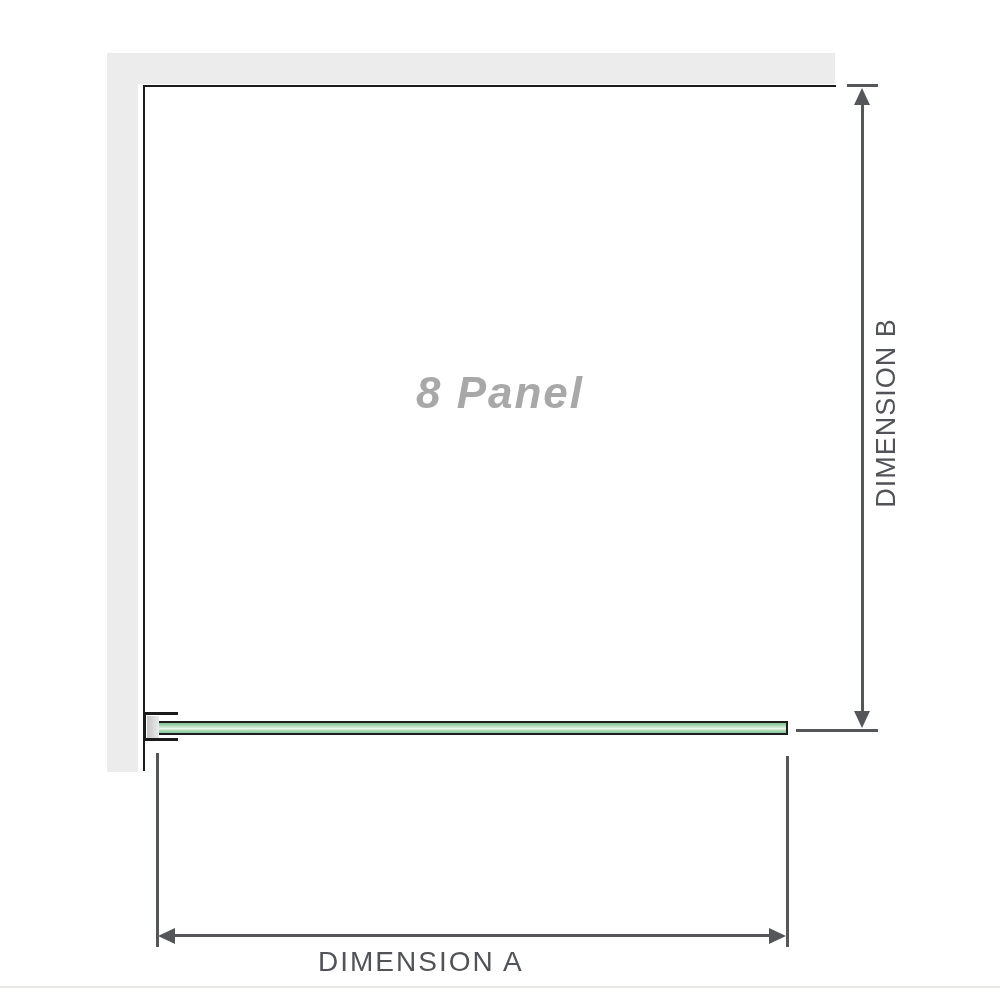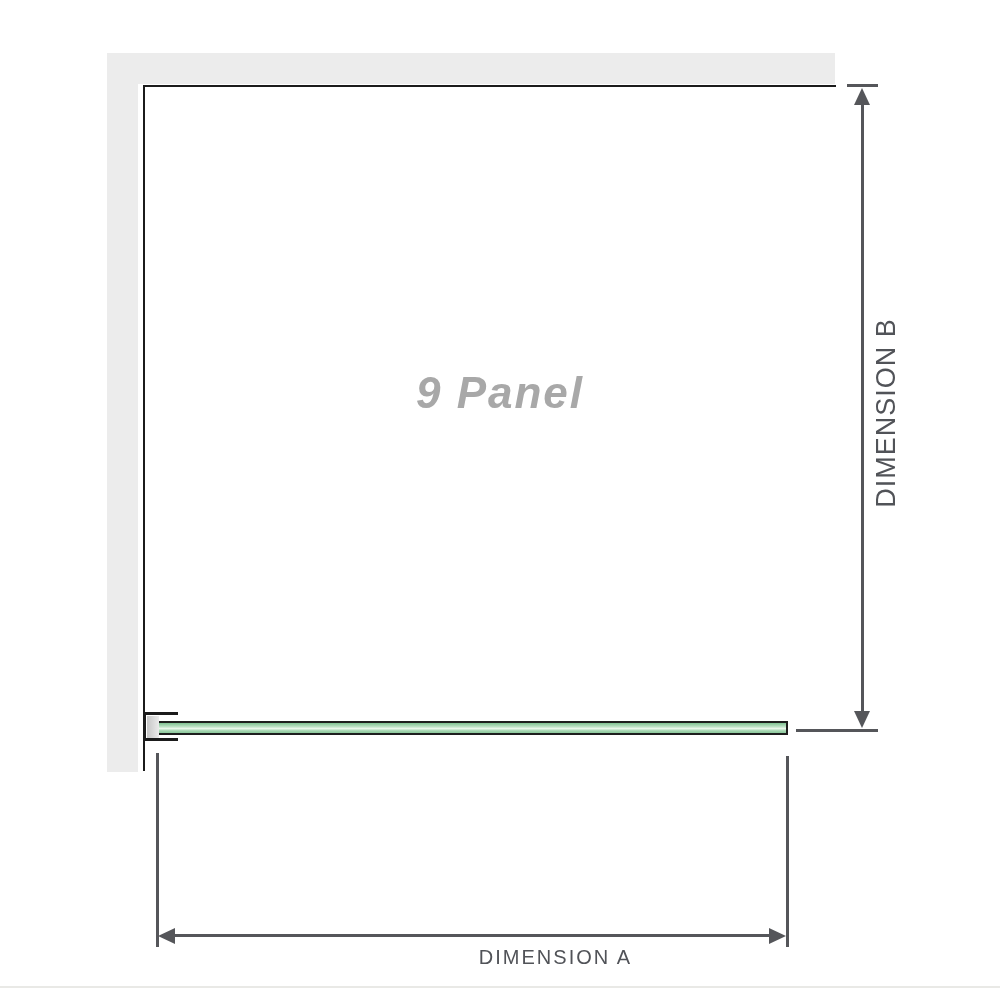--- a/index.html
+++ b/index.html
@@ -131,23 +131,23 @@
     border-bottom: 8px solid transparent;
     border-right: 17px solid var(--dim, #55565a);
   }
   .arrow-right {
     left: 769px; top: 928px; width: 0; height: 0;
     border-top: 8px solid transparent;
     border-bottom: 8px solid transparent;
     border-left: 17px solid var(--dim, #55565a);
   }
   .dima-label {
-    left: 332px; top: 946px; width: 300px;
-    text-align: right;
-    font-size: 20px;
+    left: 318px; top: 946px; width: 300px;
+    text-align: left;
+    font-size: 28px;
     letter-spacing: 2px;
     color: var(--dim-text, #515358);
     white-space: nowrap;
   }
 
   
   .bottom-separator {
     left: 0; top: 986px; width: 1000px; height: 2px;
     background: var(--separator, #e9e9e6);
   }
@@ -156,21 +156,21 @@
 <body>
 
 <div class="canvas">
 
   <div class="abs wall-top"></div>
   <div class="abs wall-left"></div>
 
   <div class="abs panel-border-top"></div>
   <div class="abs panel-border-left"></div>
 
-  <div class="abs panel-label">9 Panel</div>
+  <div class="abs panel-label">8 Panel</div>
 
   <div class="abs glass-panel"></div>
 
   <div class="abs bracket-pad"></div>
   <div class="abs bracket-outline"></div>
 
   <div>
     <div class="abs dimb-cap-top"></div>
     <div class="abs dimb-cap-bottom"></div>
     <div class="abs dimb-line"></div>

